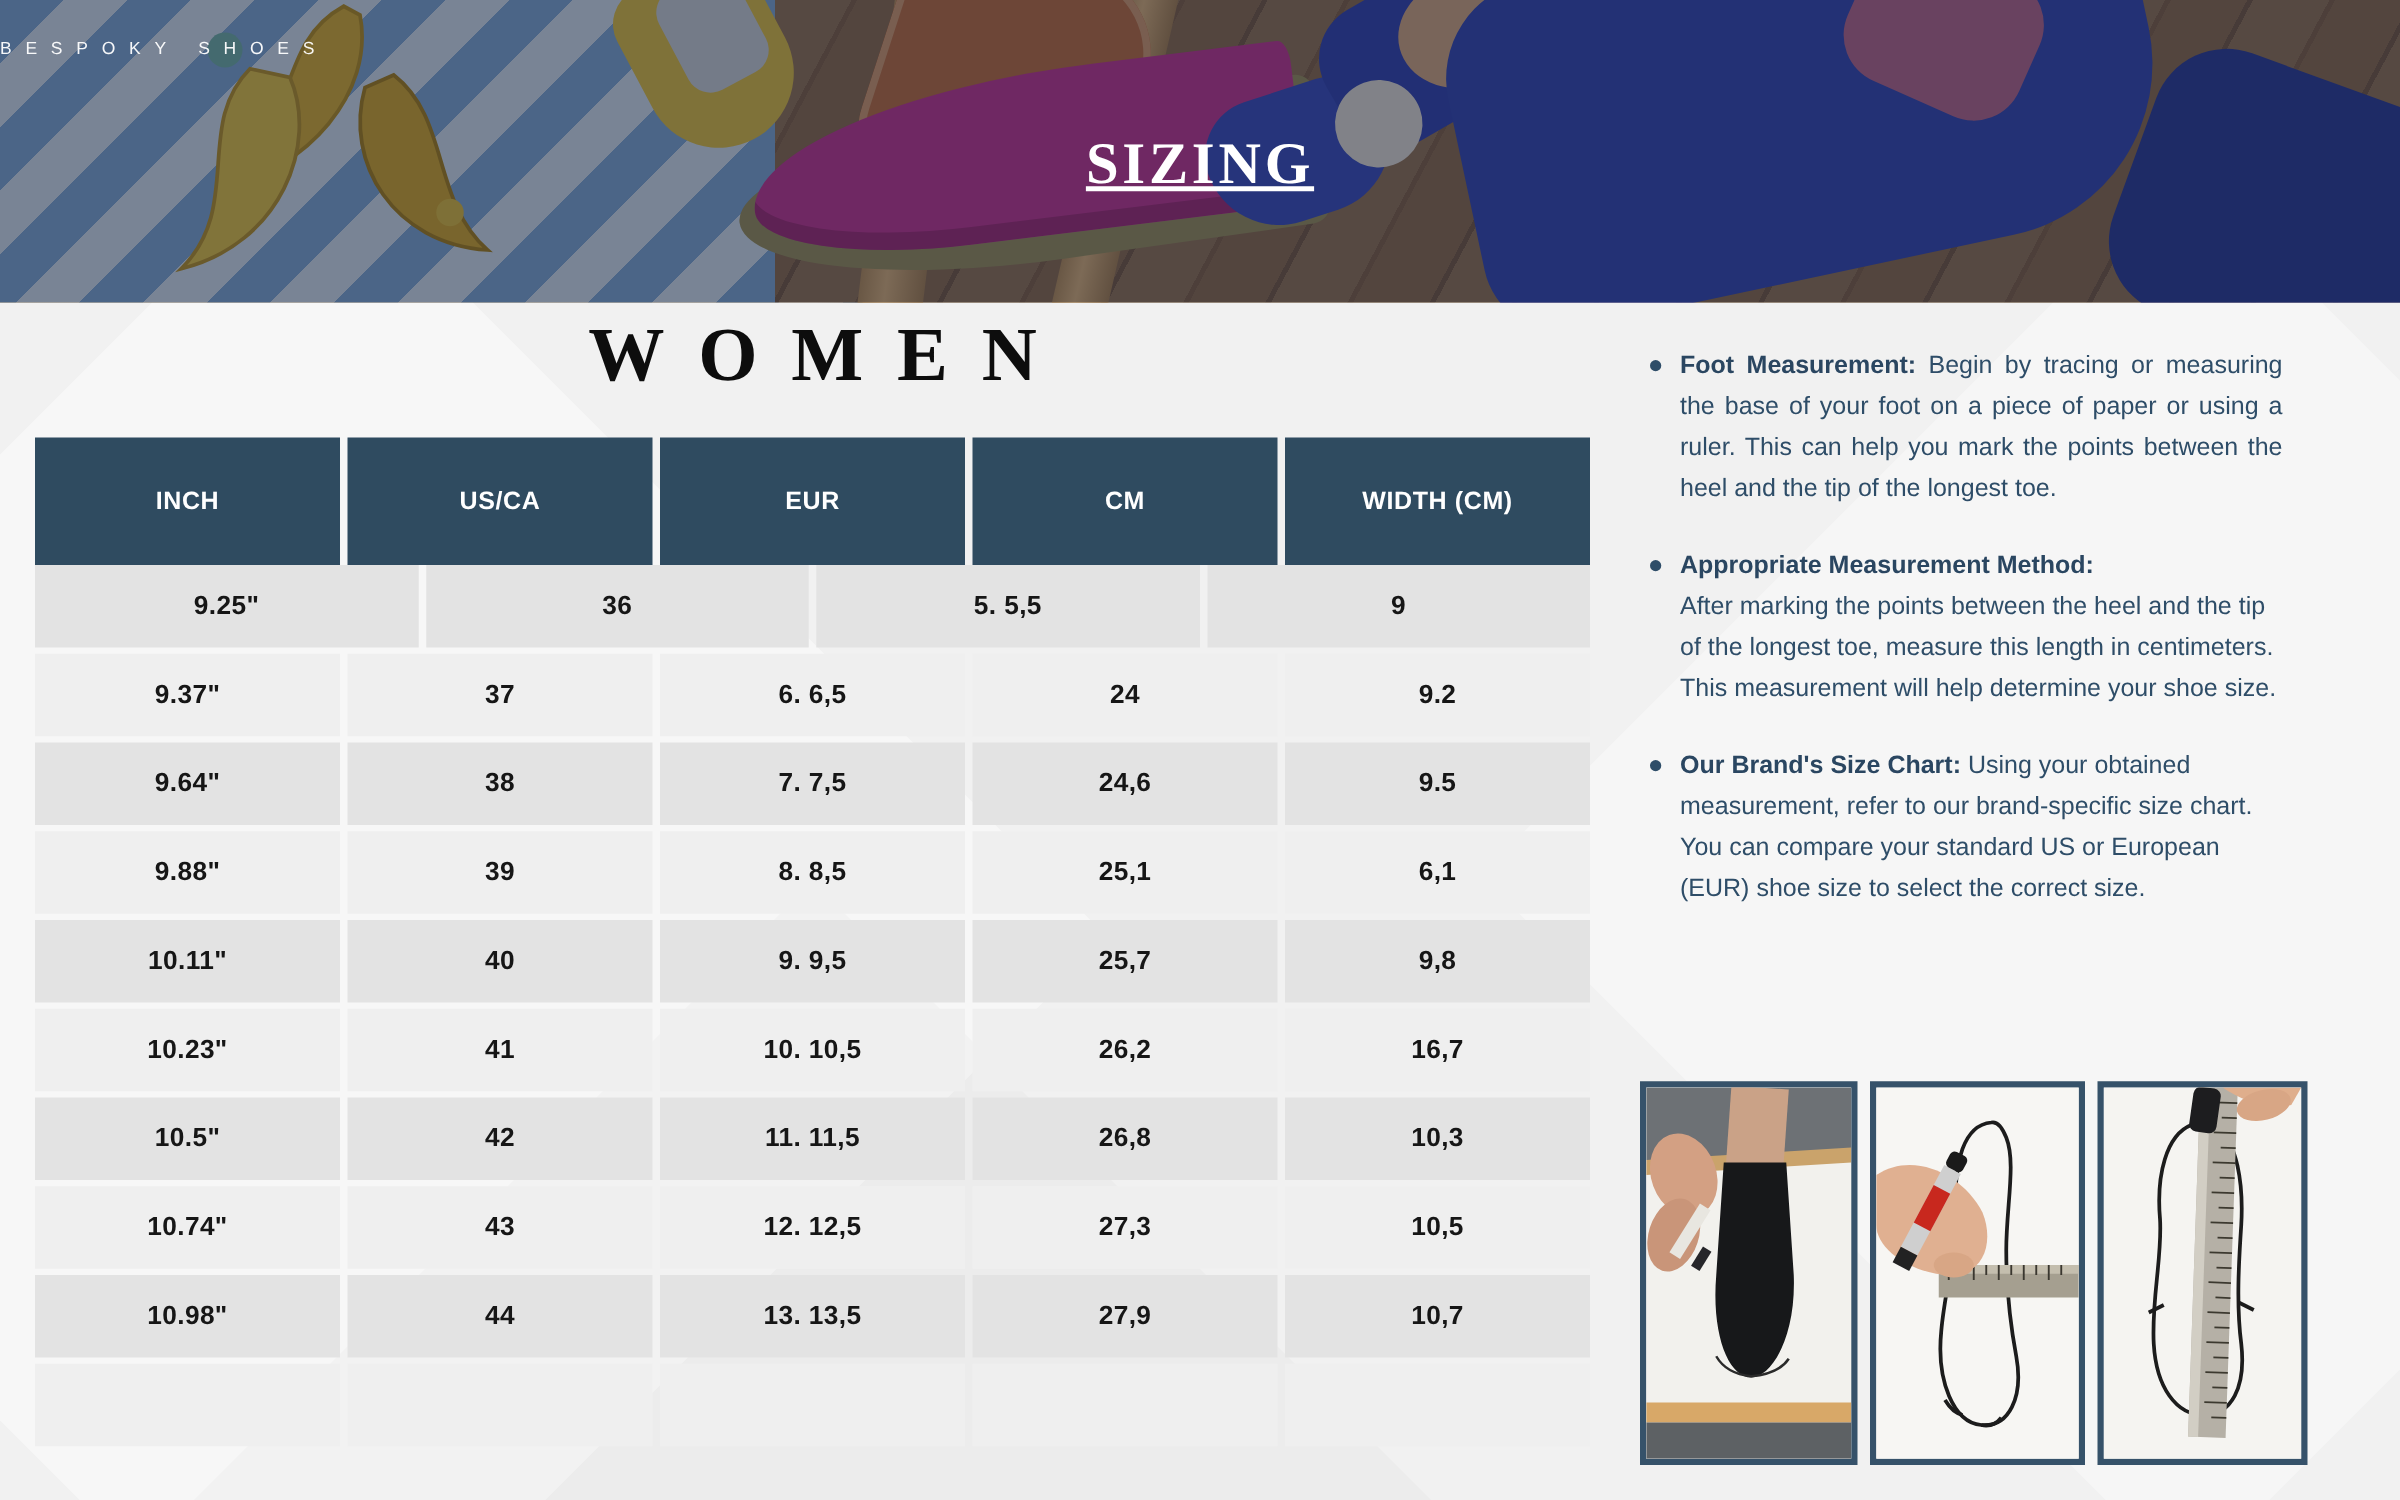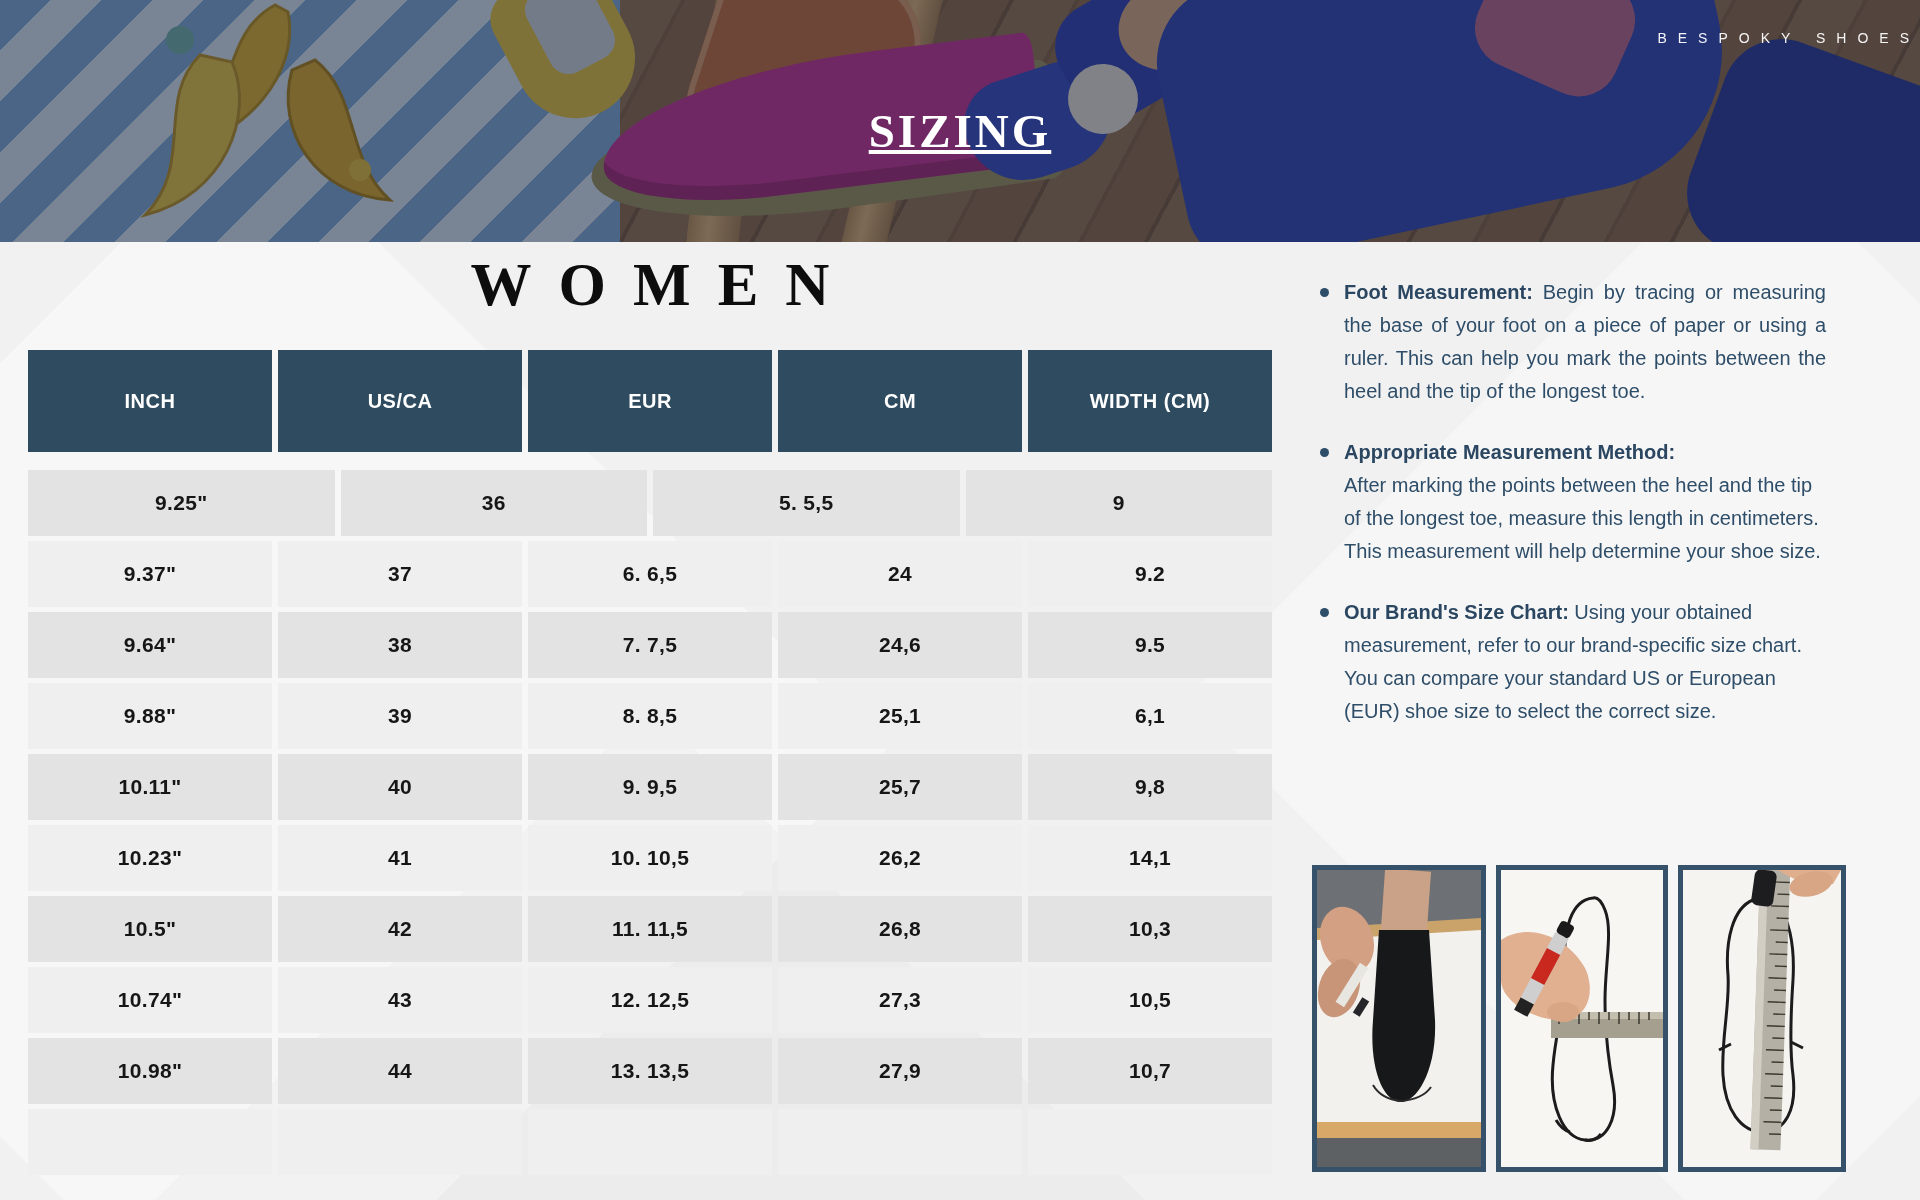--- a/index.html
+++ b/index.html
@@ -32,35 +32,35 @@
              border-radius:100% 14px 70px 60%/100% 30px 90px 55%;box-shadow:inset 0 -14px 0 rgba(120,20,80,.45);}
   .shoe-pink2{left:1480px;top:-36px;width:150px;height:120px;background:#b9638a;transform:rotate(24deg);border-radius:40px;}
   .slipper-blue1{left:965px;top:70px;width:150px;height:105px;background:#3247c0;transform:rotate(-18deg);border-radius:45px 45px 60px 60px;}
   .slipper-blue2{left:1060px;top:-10px;width:130px;height:120px;background:#2b3db2;transform:rotate(-30deg);border-radius:45px;}
   .sock-white{left:1068px;top:64px;width:70px;height:70px;background:#e8e2da;border-radius:50%;transform:rotate(-20deg);}
   .leg-skin{left:1118px;top:-20px;width:110px;height:90px;background:#d9a87f;border-radius:50%;transform:rotate(-15deg);}
   .person-blue{left:1165px;top:-60px;width:560px;height:280px;background:#2c41b4;transform:rotate(-12deg);border-radius:80px 30px 140px 60px;}
   .person-blue2{left:1700px;top:60px;width:260px;height:220px;background:#233496;transform:rotate(20deg);border-radius:60px;}
   .banner-overlay{left:0;top:0;width:1920px;height:242px;background:rgba(25,34,54,.5);}
 
-  .banner-brand{left:0;right:0;top:30px;text-align:right;color:rgba(255,255,255,.95);
+  .banner-brand{left:0;right:0;top:30px;text-align:left;color:rgba(255,255,255,.95);
                 font-size:14px;letter-spacing:11px;font-weight:400;}
   .banner-watermark{left:0;right:0;top:34px;text-align:center;font-family:"Liberation Serif",serif;
                     font-size:212px;line-height:200px;color:rgba(255,255,255,.21);letter-spacing:4px;font-weight:400;}
   .banner-title{left:0;right:0;top:104px;text-align:center;font-family:"Liberation Serif",serif;
                 font-size:47px;font-weight:bold;letter-spacing:3px;color:#ffffff;text-decoration:underline;}
 
   
   .section-title{position:absolute;left:28px;top:240px;width:1244px;text-align:center;
                  font-family:"Liberation Serif",serif;font-size:61px;font-weight:bold;
                  letter-spacing:27px;text-indent:27px;color:#0d0d0d;margin-top:10px;}
 
   
   .size-table{position:absolute;left:28px;top:350px;width:1244px;}
-  .thead{display:flex;gap:6px;height:102px;margin-bottom:18px;}
+  .thead{display:flex;gap:6px;height:102px;margin-bottom:0;}
   .th{flex:1;background:#2f4b60;color:#fff;display:flex;align-items:center;justify-content:center;
       font-size:20px;font-weight:bold;letter-spacing:.5px;}
   .tr{display:flex;gap:6px;height:66px;margin-bottom:5px;}
   .td{flex:1;display:flex;align-items:center;justify-content:center;
       font-size:21px;font-weight:bold;color:#161616;letter-spacing:.3px;}
   .tr.dark .td{background:#e3e3e3;}
   .tr.light .td{background:#efefef;}
 
   
   .instructions{position:absolute;left:1344px;top:276px;width:482px;list-style:none;margin:0;padding:0;}
@@ -158,21 +158,21 @@
           <div class="td">40</div>
           <div class="td">9. 9,5</div>
           <div class="td">25,7</div>
           <div class="td">9,8</div>
         </div>
         <div class="tr light">
           <div class="td">10.23"</div>
           <div class="td">41</div>
           <div class="td">10. 10,5</div>
           <div class="td">26,2</div>
-          <div class="td">14,1</div>
+          <div class="td">16,7</div>
         </div>
         <div class="tr dark">
           <div class="td">10.5"</div>
           <div class="td">42</div>
           <div class="td">11. 11,5</div>
           <div class="td">26,8</div>
           <div class="td">10,3</div>
         </div>
         <div class="tr light">
           <div class="td">10.74"</div>

